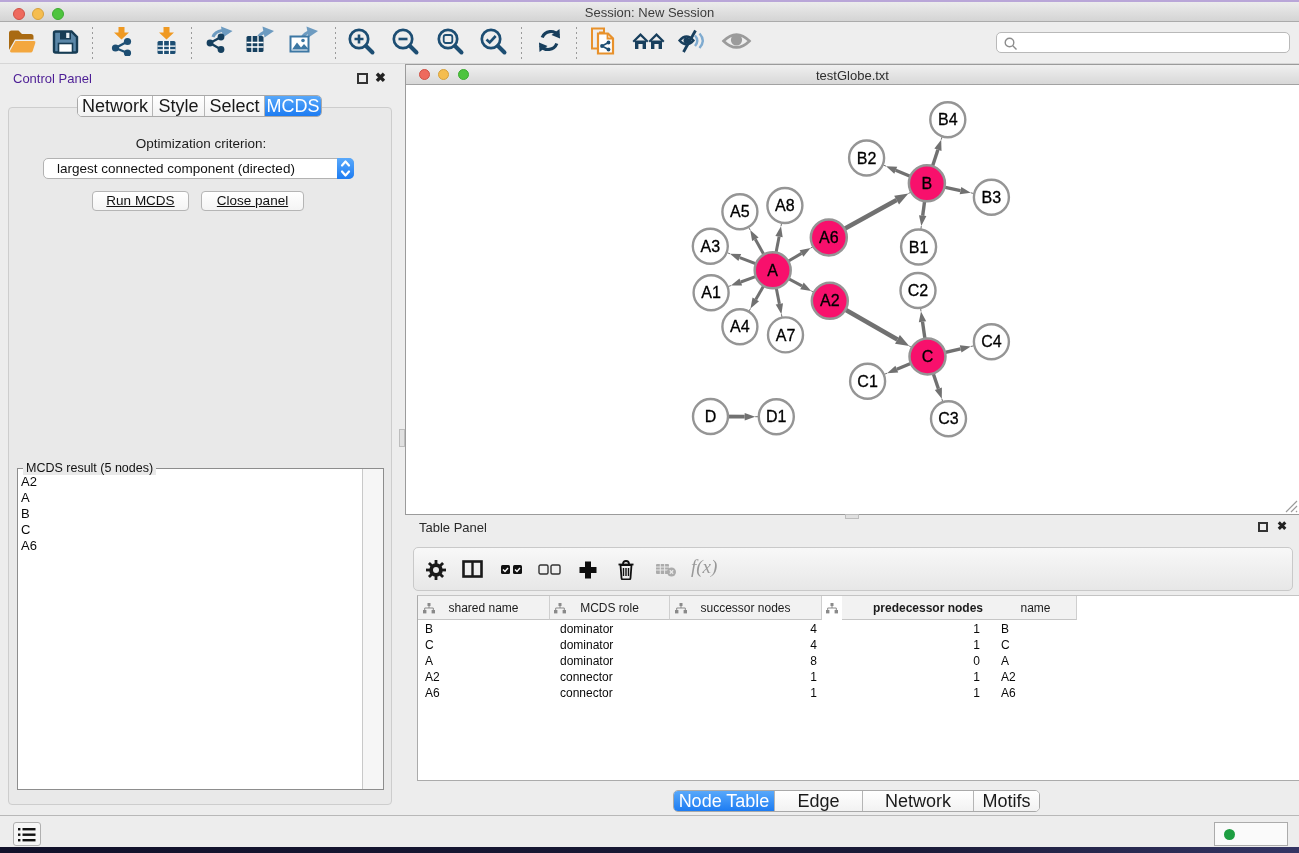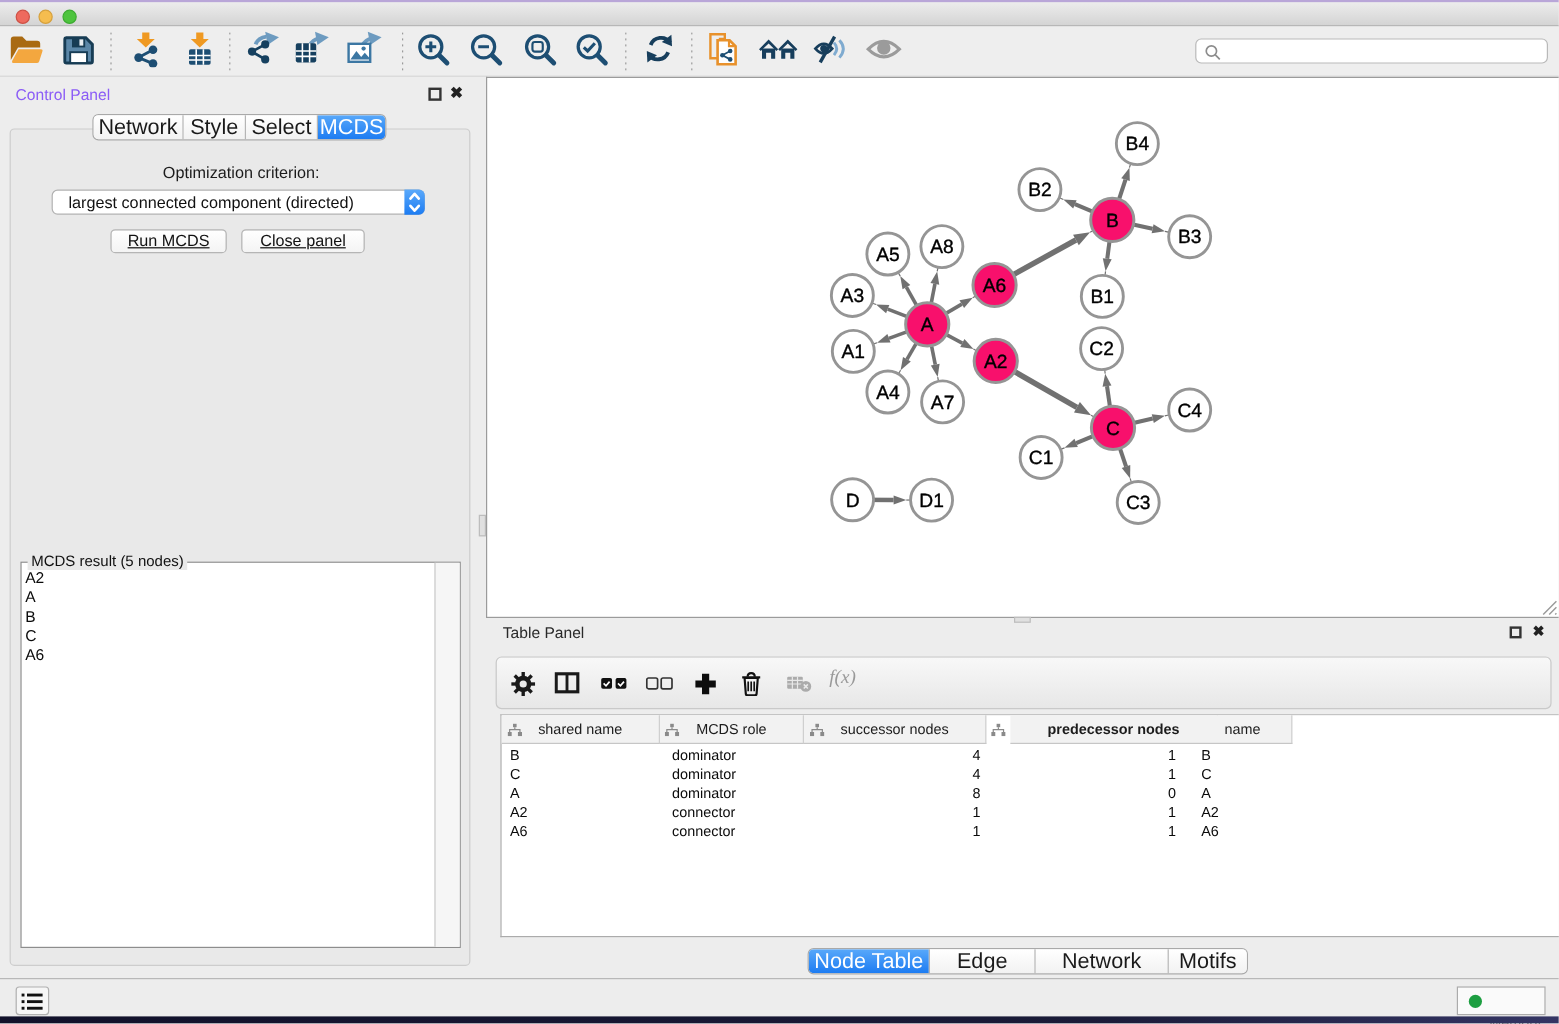--- a/index.html
+++ b/index.html
@@ -10,21 +10,21 @@
 #topline{left:0;top:0;width:1299px;height:2px;background:#b9a6d8;}
 #titlebar{left:0;top:2px;width:1299px;height:20px;background:linear-gradient(#ececec,#d4d4d4);border-bottom:1px solid #ababab;}
 #titlebar .title{position:absolute;left:0;right:0;top:3px;text-align:center;font-size:13px;color:#3c3c3c;}
 .tl{position:absolute;width:12px;height:12px;border-radius:50%;top:6px;}
 
 #toolbar{left:0;top:22px;width:1299px;height:42px;background:#eeeeee;border-bottom:1px solid #d6d6d6;}
 .tsep{position:absolute;top:5px;height:32px;width:1px;background-image:linear-gradient(#9b9b9b 2px,transparent 2px);background-size:1px 5px;}
 .ticon{position:absolute;top:4px;}
 #searchbox{position:absolute;left:996px;top:10px;width:294px;height:21px;background:#fff;border:1px solid #b9b9b9;border-radius:5px;}
 
-#cp-title{left:13px;top:71px;font-size:13px;color:#8b5cf6;}
+#cp-title{left:13px;top:71px;font-size:13px;color:#4c1d95;}
 #cp-float{left:357px;top:73px;width:11px;height:11px;border:2px solid #333;}
 #cp-close{left:375px;top:70px;font-size:13px;color:#222;font-weight:bold;}
 #cp-body{left:8px;top:107px;width:384px;height:698px;background:#e9e9e9;border:1px solid #cdcdcd;border-radius:4px;}
 .segs{position:absolute;display:flex;border:1px solid #a9a9a9;border-radius:5px;background:#fff;overflow:hidden;}
 .seg{font-size:18px;color:#1a1a1a;text-align:center;border-left:1px solid #b5b5b5;background:linear-gradient(#ffffff,#f2f2f2);}
 .seg:first-child{border-left:none;}
 .seg.sel{background:linear-gradient(#58a8fa,#1d7cf2);color:#fff;}
 #cp-tabs{left:77px;top:95px;height:22px;}
 #cp-tabs .seg{line-height:20px;}
 #opt-label{left:9px;top:136px;width:384px;text-align:center;font-size:13.5px;color:#1c1c1c;}
@@ -59,20 +59,21 @@
 #bot-tabs .seg{line-height:20px;}
 </style>
 </head>
 <body>
 
 <div class="abs" id="topline"></div>
 <div class="abs" id="titlebar">
   <div class="tl" style="left:13px;background:#ee6a5e;border:1px solid #ce5146;"></div>
   <div class="tl" style="left:32px;background:#f5bd4f;border:1px solid #d6a13d;"></div>
   <div class="tl" style="left:52px;background:#4ec43e;border:1px solid #3dab31;"></div>
+  <div class="title">Session: New Session</div>
 </div>
 <div class="abs" id="toolbar">
   <div class="tsep" style="left:92px"></div>
     <div class="tsep" style="left:191px"></div>
   <div class="tsep" style="left:335px"></div>
     <div class="tsep" style="left:521px"></div>
   <div class="tsep" style="left:576px"></div>
   <svg class="ticon" style="left:7px" width="29" height="30" viewBox="0 0 29 30">
     <path d="M2 7 q0-2.5 2.5-2.5 h7 l3.5 3.5 h9 q2.5 0 2.5 2.5 v3 H8 L2 24 z" fill="#a96a12"></path>
     <path d="M8.5 15 h18.5 q2 0 1.3 2 l-2.6 8 q-.5 1.6-2.2 1.6 H4.5 q-2 0-1.3-2 z" fill="#f3a73f"></path>
@@ -212,20 +213,26 @@
   </div>
 </div>
 <div class="btn abs" style="left:92px;top:191px;width:97px;">Run MCDS</div>
 <div class="btn abs" style="left:201px;top:191px;width:103px;">Close panel</div>
 <div class="abs" id="fieldset"></div>
 <div class="abs" id="fs-scroll"></div>
 <div class="abs" id="fs-legend">MCDS result (5 nodes)</div>
 <div class="abs" id="fs-list">A2<br>A<br>B<br>C<br>A6</div>
 
 <div class="abs" id="netwin">
+  <div id="nw-titlebar">
+    <div class="tl2" style="left:13px;background:#ee6a5e;border:1px solid #ce5146;"></div>
+    <div class="tl2" style="left:32px;background:#f5bd4f;border:1px solid #d6a13d;"></div>
+    <div class="tl2" style="left:52px;background:#4ec43e;border:1px solid #3dab31;"></div>
+    <div class="title">testGlobe.txt</div>
+  </div>
   <svg width="16" height="16" viewBox="0 0 16 16" style="position:absolute;right:1px;bottom:1px;">
     <path d="M15 4 L4 15 M15 9 L9 15 M15 14 L14 15" stroke="#9a9a9a" stroke-width="1.2"></path>
   </svg>
 </div>
 <svg width="894" height="430" style="position:absolute;left:405px;top:84px;">
 <line x1="367.7" y1="186.3" x2="350.3" y2="155.3" stroke="#717171" stroke-width="3.0"></line>
 <line x1="345.2" y1="146.1" x2="343.7" y2="143.5" stroke="#717171" stroke-width="1"></line>
 <polygon points="345.2,146.1 353.6,153.4 347.1,157.1" fill="#717171"></polygon>
 <line x1="367.7" y1="186.3" x2="374.1" y2="152.6" stroke="#717171" stroke-width="3.0"></line>
 <line x1="376.0" y1="142.2" x2="376.6" y2="139.3" stroke="#717171" stroke-width="1"></line>
@@ -368,21 +375,21 @@
     <path d="M6.5 9 v8 M9 9 v8 M11.5 9 v8" stroke="#111" stroke-width="1.4"></path>
   </svg>
   <svg width="22" height="16" viewBox="0 0 22 16" style="position:absolute;left:241px;top:14px;">
     <rect x="1" y="2" width="13" height="10" rx="1" fill="#ababab"></rect>
     <g stroke="#e9e9e9" stroke-width="1">
         <path d="M1 5 h13 M1 8 h13 M5.3 2 v10 M9.6 2 v10"></path>
       </g>
     <circle cx="16.5" cy="10" r="4.5" fill="#ababab"></circle>
     <path d="M14.8 8.3 l3.4 3.4 M18.2 8.3 l-3.4 3.4" stroke="#e9e9e9" stroke-width="1.3"></path>
   </svg>
-  <div style="position:absolute;left:277px;top:8px;font-family:'Liberation Serif',serif;font-style:italic;font-size:16px;color:#999;">f(x)</div>
+  <div style="position:absolute;left:277px;top:8px;font-family:'Liberation Serif',serif;font-style:italic;font-size:19px;color:#999;">f(x)</div>
 </div>
 <div class="abs" id="tbl">
   <div class="th" style="left:0px;width:132px;">shared name</div>
 <svg width="12" height="11" viewBox="0 0 12 11" style="position:absolute;left:5px;top:7px;">
       <g fill="#8a8a8a">
         <rect x="4.5" y="0" width="3" height="3"></rect>
         <rect x="0" y="7" width="3.4" height="3.4"></rect>
         <rect x="8.6" y="7" width="3.4" height="3.4"></rect>
         <path d="M6 3 v2 M1.7 7 V5 h8.6 v2" stroke="#8a8a8a" fill="none" stroke-width="1"></path>
       </g>

